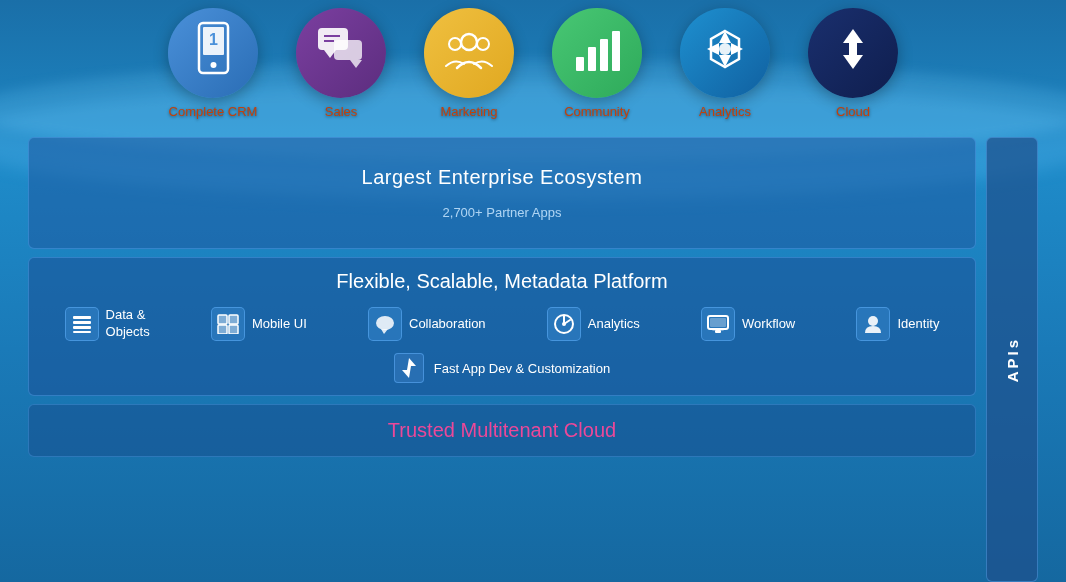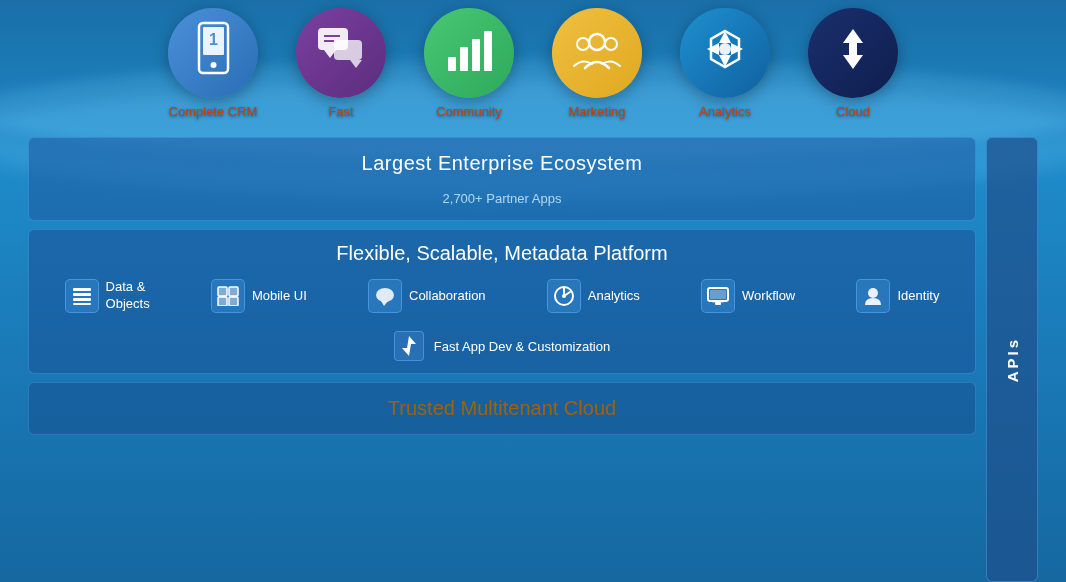--- a/index.html
+++ b/index.html
@@ -134,21 +134,21 @@
       text-orientation: mixed;
       transform: rotate(180deg);
       letter-spacing: 3px;
     }
 
     
     .card {
       background: rgba(30, 90, 160, 0.55);
       border: 1px solid rgba(100, 180, 255, 0.35);
       border-radius: 6px;
-      padding: 14px 20px;
+      padding: 28px 20px;
     }
 
     .card-title {
       color: white;
       font-size: 20px;
       font-weight: 300;
       text-align: center;
       letter-spacing: 0.5px;
     }
 
@@ -208,21 +208,21 @@
       font-size: 13px;
       color: white;
       line-height: 1.3;
     }
 
     .fast-app-row {
       display: flex;
       align-items: center;
       justify-content: center;
       gap: 10px;
-      margin-top: 18px;
+      margin-top: 12px;
     }
 
     .fast-icon {
       width: 30px;
       height: 30px;
       background: rgba(50, 120, 190, 0.6);
       border: 1px solid rgba(100, 180, 255, 0.5);
       border-radius: 4px;
       display: flex;
       align-items: center;
@@ -238,21 +238,21 @@
 
     .cloud-card {
       background: rgba(22, 75, 140, 0.5);
       border: 1px solid rgba(100, 180, 255, 0.3);
       border-radius: 6px;
       padding: 14px 20px;
       text-align: center;
     }
 
     .cloud-title {
-      color: #a16207;
+      color: #ec4899;
       font-size: 20px;
       font-weight: 300;
     }
   </style>
 </head>
 <body>
 
 <div class="wave-bg"></div>
 
 <div class="main-container">
@@ -279,52 +279,52 @@
           <svg width="50" height="45" viewBox="0 0 50 45">
             <rect x="2" y="2" width="30" height="22" rx="4" fill="white" opacity="0.9"></rect>
             <polygon points="8,24 20,24 14,32" fill="white" opacity="0.9"></polygon>
             <rect x="18" y="14" width="28" height="20" rx="4" fill="white" opacity="0.75"></rect>
             <polygon points="34,34 46,34 40,42" fill="white" opacity="0.75"></polygon>
             <line x1="8" y1="10" x2="24" y2="10" stroke="#7b3fa0" stroke-width="2"></line>
             <line x1="8" y1="15" x2="18" y2="15" stroke="#7b3fa0" stroke-width="2"></line>
           </svg>
         </span>
       </div>
-      <span class="icon-label">Fast</span>
-    </div>
-
-
-    <div class="icon-item">
-      <div class="icon-circle ic-community">
-        <span>
-          <svg width="50" height="48" viewBox="0 0 50 48">
-            <rect x="4" y="32" width="8" height="14" rx="1" fill="white"></rect>
-            <rect x="16" y="22" width="8" height="24" rx="1" fill="white"></rect>
-            <rect x="28" y="14" width="8" height="32" rx="1" fill="white"></rect>
-            <rect x="40" y="6" width="8" height="40" rx="1" fill="white"></rect>
-          </svg>
-        </span>
-      </div>
-      <span class="icon-label">Community</span>
-    </div>
+      <span class="icon-label">Sales</span>
+    </div>
+
 
     <div class="icon-item">
       <div class="icon-circle ic-marketing">
         <span>
           <svg width="55" height="45" viewBox="0 0 55 45">
             <circle cx="27" cy="16" r="8" fill="none" stroke="white" stroke-width="2.5"></circle>
             <path d="M15 42 Q27 30 39 42" fill="none" stroke="white" stroke-width="2.5" stroke-linecap="round"></path>
             <circle cx="13" cy="18" r="6" fill="none" stroke="white" stroke-width="2"></circle>
             <path d="M4 40 Q13 32 22 38" fill="none" stroke="white" stroke-width="2" stroke-linecap="round"></path>
             <circle cx="41" cy="18" r="6" fill="none" stroke="white" stroke-width="2"></circle>
             <path d="M32 38 Q41 32 50 40" fill="none" stroke="white" stroke-width="2" stroke-linecap="round"></path>
           </svg>
         </span>
       </div>
       <span class="icon-label">Marketing</span>
+    </div>
+
+    <div class="icon-item">
+      <div class="icon-circle ic-community">
+        <span>
+          <svg width="50" height="48" viewBox="0 0 50 48">
+            <rect x="4" y="32" width="8" height="14" rx="1" fill="white"></rect>
+            <rect x="16" y="22" width="8" height="24" rx="1" fill="white"></rect>
+            <rect x="28" y="14" width="8" height="32" rx="1" fill="white"></rect>
+            <rect x="40" y="6" width="8" height="40" rx="1" fill="white"></rect>
+          </svg>
+        </span>
+      </div>
+      <span class="icon-label">Community</span>
     </div>
 
     <div class="icon-item">
       <div class="icon-circle ic-analytics">
         <span>
           <svg width="48" height="48" viewBox="0 0 48 48">
             <path d="M24 4 L24 44 M4 24 L44 24" stroke="white" stroke-width="0" fill="none"></path>
             <path d="M24 8 C24 8, 14 8, 8 16 L8 36 C14 44 34 44 40 36 L40 16 C34 8 24 8 24 8Z" fill="none"></path>
             <polygon points="24,6 30,18 18,18" fill="white"></polygon>
             <polygon points="24,42 18,30 30,30" fill="white"></polygon>

